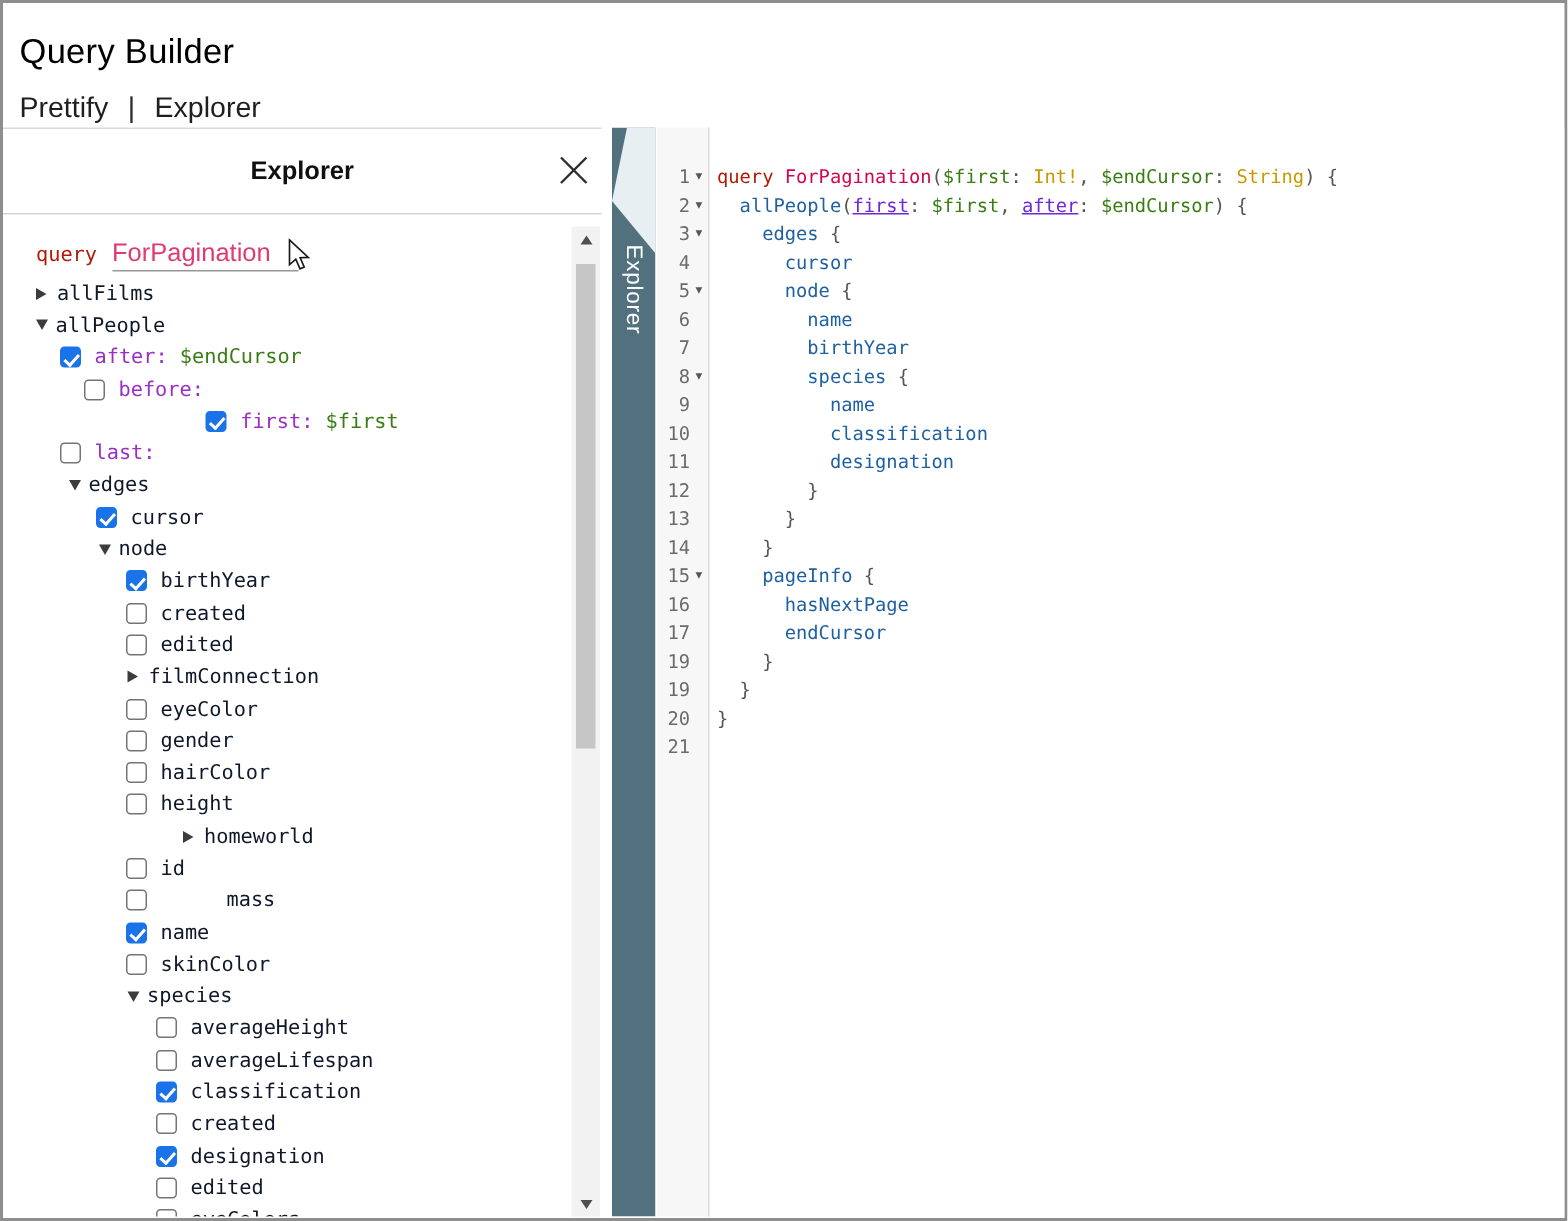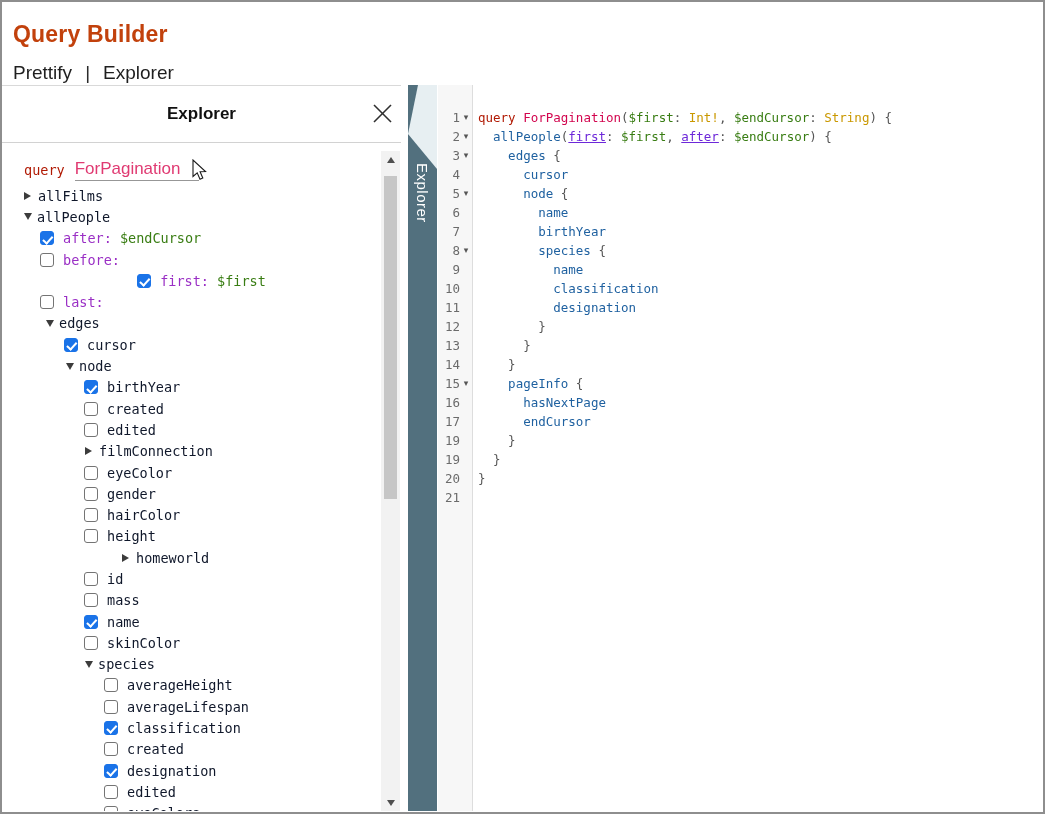--- a/index.html
+++ b/index.html
@@ -1,20 +1,20 @@
 <!DOCTYPE html>
 <html><head>
 <meta charset="utf-8">
 <style>
   html,body{margin:0;padding:0;background:#fff;}
   .page{position:relative;width:1045px;height:814px;box-sizing:border-box;
         border:2px solid #8E8E8E;background:#fff;overflow:hidden;
         font-family:"Liberation Sans",sans-serif;}
   
-  .title{position:absolute;left:11px;top:19px;font-size:23px;font-weight:700;color:#c2410c;letter-spacing:.2px;}
+  .title{position:absolute;left:11px;top:19px;font-size:23px;font-weight:400;color:#000000;letter-spacing:.2px;}
   .toolbar{position:absolute;left:11px;top:60px;display:flex;align-items:center;font-size:19px;color:#1f1f1f;}
   .tbtn{cursor:pointer;}
   .tdiv{margin:0 13px;color:#2b2b2b;}
   
   .panel{position:absolute;left:0;top:83px;width:399px;height:726px;background:#fff;border-top:1px solid #d9d9d9;box-sizing:border-box;}
   .phead{position:relative;height:56px;border-bottom:1px solid #d2d2d2;}
   .ptitle{display:block;text-align:center;line-height:56px;font-size:17px;font-weight:700;color:#101010;}
   .pclose{position:absolute;right:8px;top:17px;width:21px;height:21px;cursor:pointer;}
   .pbody{position:absolute;left:0;right:0;top:57px;bottom:0;overflow:hidden;}
   .qrow{margin:12px 0 0 22px;height:30px;display:flex;align-items:center;}
@@ -88,21 +88,21 @@
           </div>
           <div class="trow" style="padding-left: 22px;">
             <span class="arr-d"></span>
             <span class="tl lbl-field">allPeople</span>
           </div>
           <div class="trow" style="padding-left: 38px;">
             <span class="cb on"></span>
             <span class="tl lbl-arg">after:</span>
             <span class="tl lbl-var"> $endCursor</span>
           </div>
-          <div class="trow" style="padding-left: 38px;">
+          <div class="trow" style="padding-left: 54px;">
             <span class="cb"></span>
             <span class="tl lbl-arg">before:</span>
           </div>
           <div class="trow" style=" justify-content: center;">
             <span class="cb on"></span>
             <span class="tl lbl-arg">first:</span>
             <span class="tl lbl-var"> $first</span>
           </div>
           <div class="trow" style="padding-left: 38px;">
             <span class="cb"></span>
@@ -153,21 +153,21 @@
             <span class="tl lbl-field">height</span>
           </div>
           <div class="trow" style="padding-left: 120px;">
             <span class="arr-r"></span>
             <span class="tl lbl-field">homeworld</span>
           </div>
           <div class="trow" style="padding-left: 82px;">
             <span class="cb"></span>
             <span class="tl lbl-field">id</span>
           </div>
-          <div class="trow" style="padding-left: 82px;">
+          <div class="trow" style="padding-left: 82px; gap: 44px;">
             <span class="cb"></span>
             <span class="tl lbl-field">mass</span>
           </div>
           <div class="trow" style="padding-left: 82px;">
             <span class="cb on"></span>
             <span class="tl lbl-field">name</span>
           </div>
           <div class="trow" style="padding-left: 82px;">
             <span class="cb"></span>
             <span class="tl lbl-field">skinColor</span>

